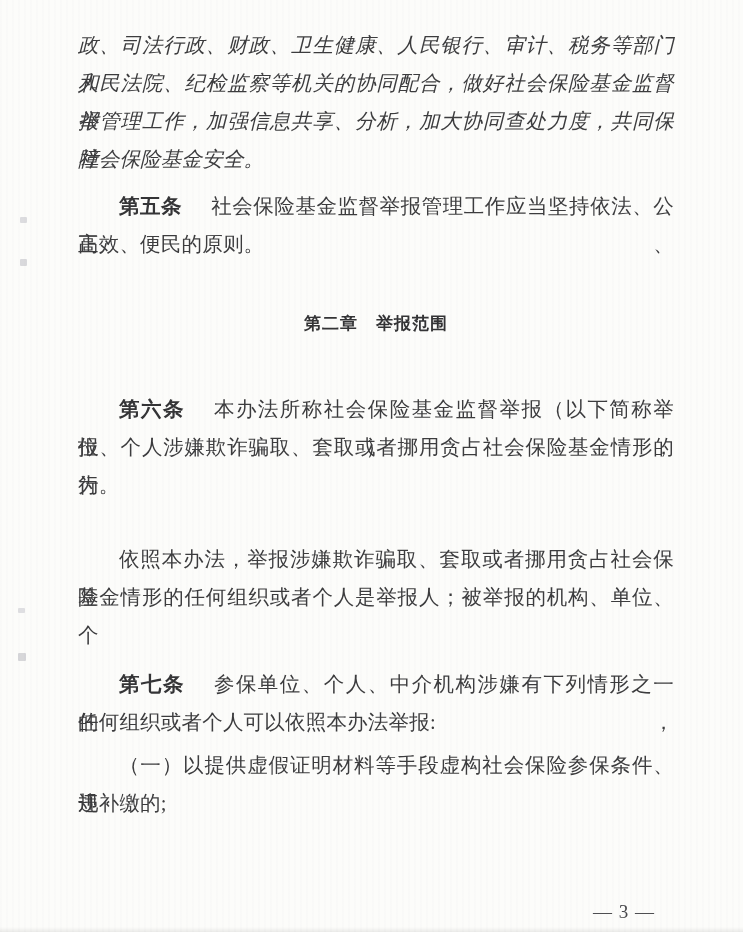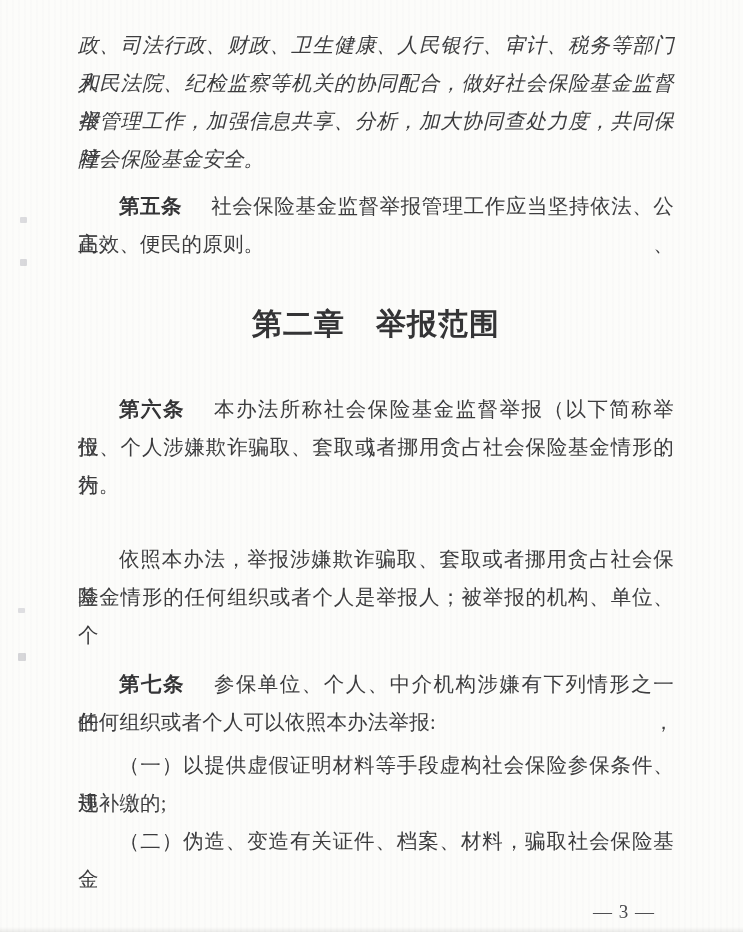--- a/index.html
+++ b/index.html
@@ -59,21 +59,21 @@
   .chapter-heading {
     position: absolute;
     left: 78px;
     width: 596px;
     height: 38px;
     line-height: 38px;
     text-align: center;
     text-align-last: center;
     font-family: "Liberation Sans", "DejaVu Sans", sans-serif;
     font-weight: 700;
-    font-size: 30px;
+    font-size: 17px;
     color: #343436;
     letter-spacing: 1px;
   }
   .page-number {
     position: absolute;
     top: 898px;
     left: 584px;
     width: 80px;
     height: 28px;
     line-height: 28px;
@@ -142,23 +142,20 @@
       <b class="term">第七条</b><span>参保单位、个人、中介机构涉嫌有下列情形之一的，</span>
     </span>
     <span class="line short">任何组织或者个人可以依照本办法举报:</span>
   </div>
 
   <div class="block" id="para-6">
     <span class="line indent">（一）以提供虚假证明材料等手段虚构社会保险参保条件、违</span>
     <span class="line short">规补缴的;</span>
   </div>
 
-  <div class="block" id="para-7">
-    <span class="line indent">（二）伪造、变造有关证件、档案、材料，骗取社会保险基金</span>
-  </div>
 
   <div class="page-number">— 3 —</div>
 
   <div class="speck speck-1"></div>
   <div class="speck speck-2"></div>
   <div class="speck speck-3"></div>
   <div class="speck speck-4"></div>
 
 </main>
 

